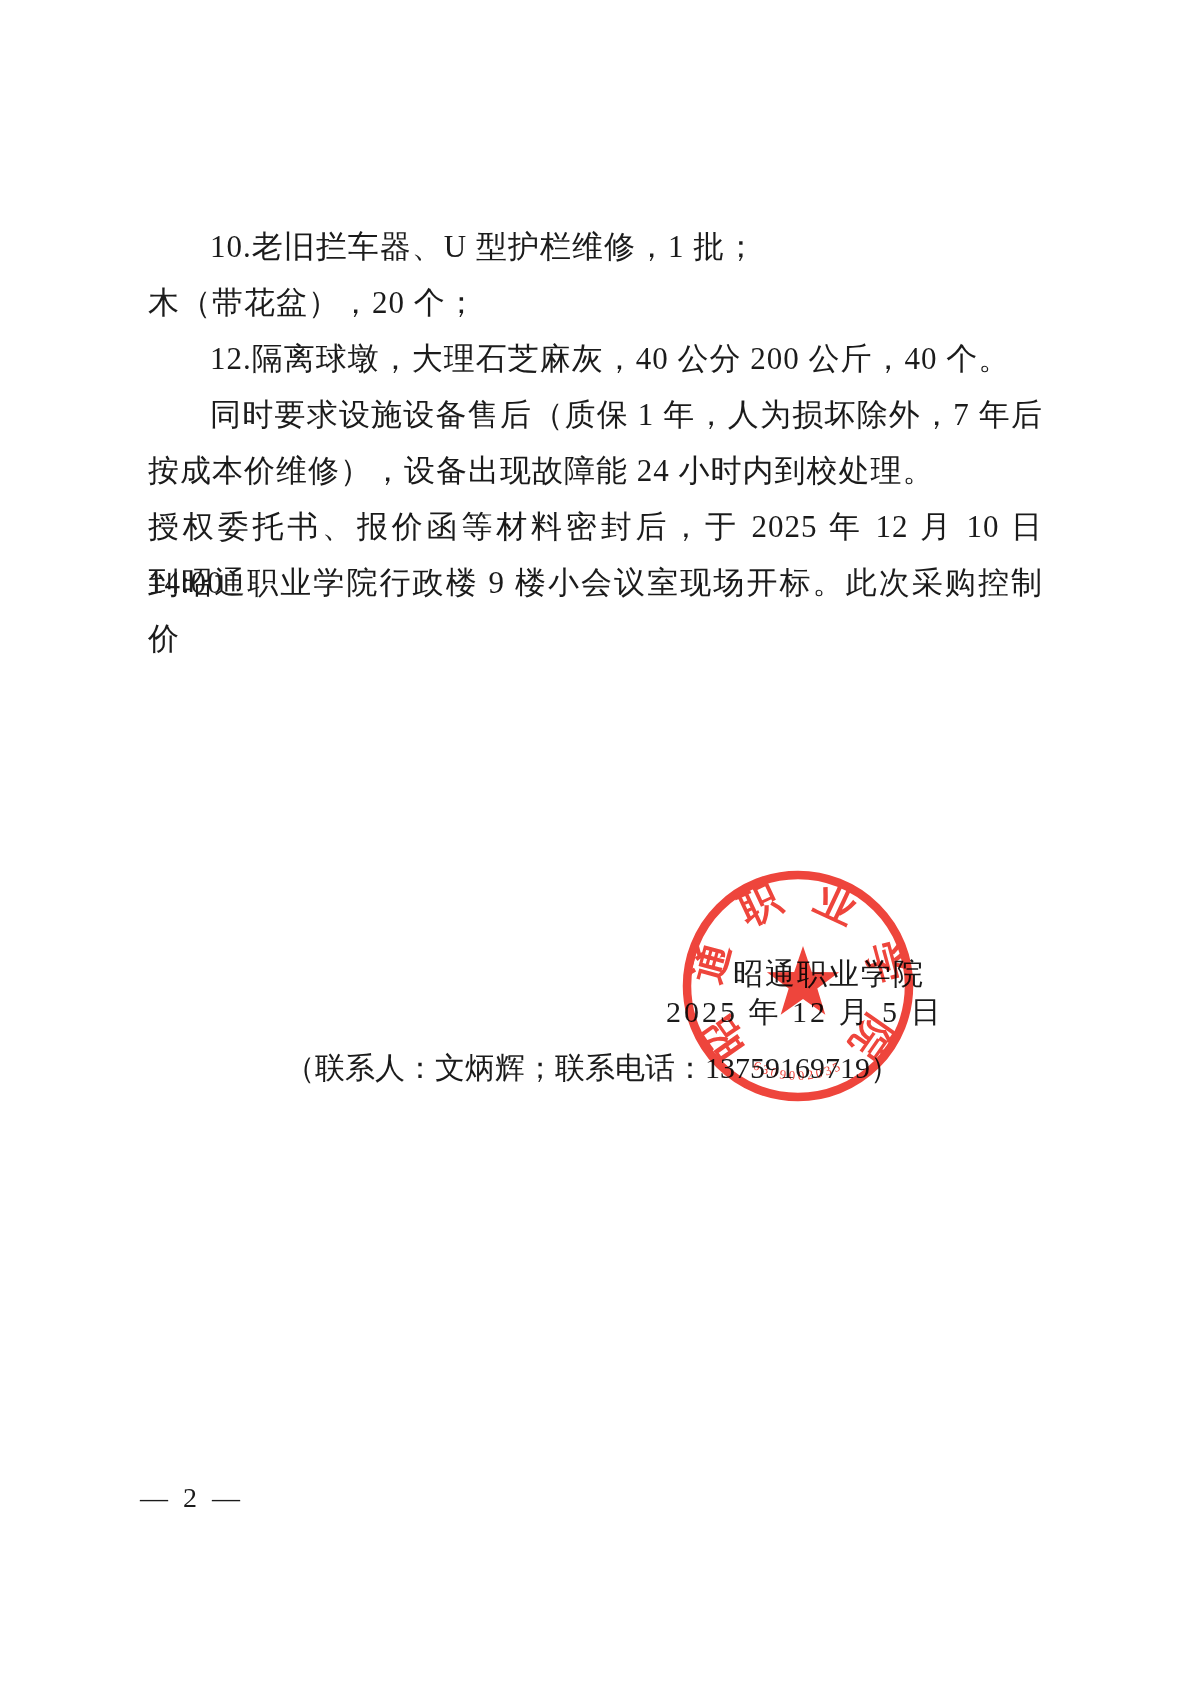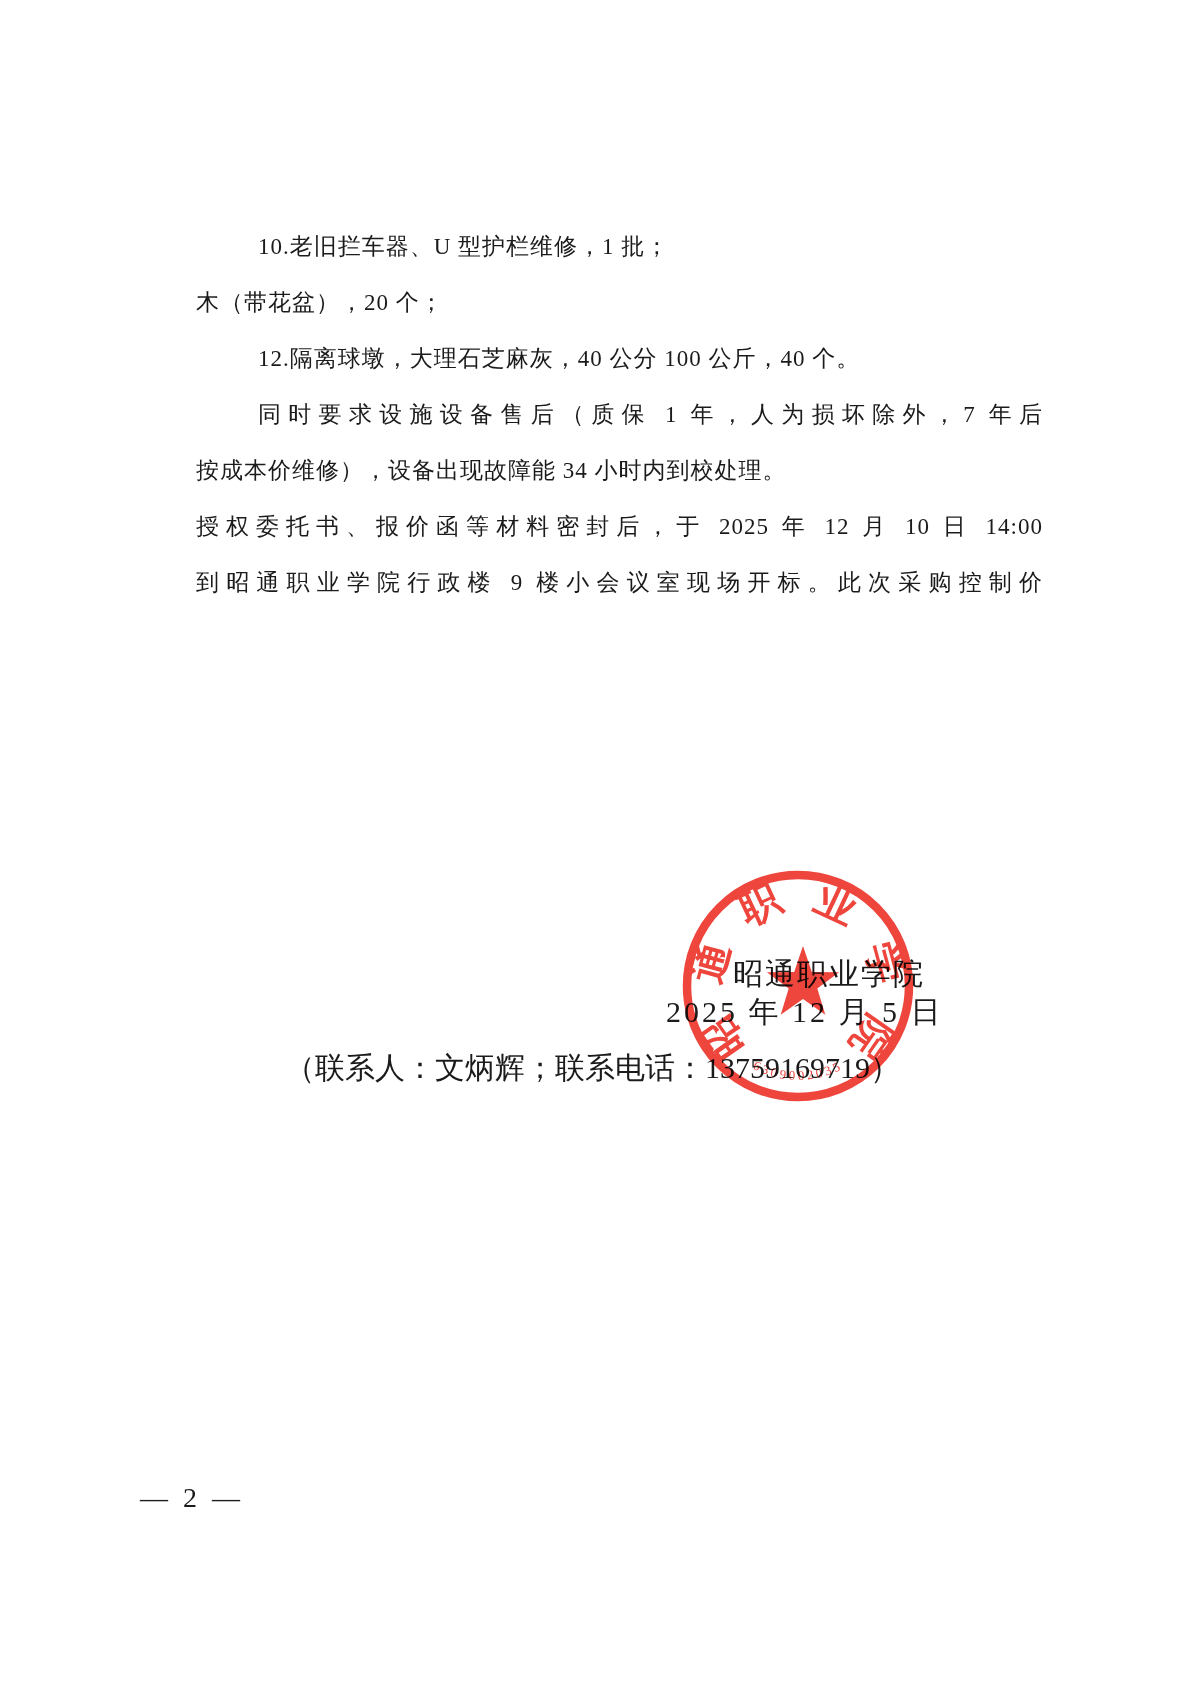--- a/index.html
+++ b/index.html
@@ -18,24 +18,23 @@
   }
   .content {
     position: absolute;
     left: 148px;
     top: 219px;
     width: 895px;
   }
   .line {
     height: 56px;
     line-height: 56px;
-    font-size: 23px;
+    font-size: 31px;
     letter-spacing: 1px;
     white-space: nowrap;
-    margin-left: 48px;
   }
   .line.fill {
     white-space: normal;
     text-align: justify;
     text-align-last: justify;
   }
   .line.ind {
     text-indent: 62px;
   }
   .sig {
@@ -73,23 +72,23 @@
   .seal .code-text { font-size: 13px; letter-spacing: 3px; font-weight: normal; }
 </style>
 </head>
 <body>
 
 <div class="page">
 
   <div class="content">
     <div class="line ind">10.老旧拦车器、U 型护栏维修，1 批；</div>
     <div class="line">木（带花盆），20 个；</div>
-    <div class="line ind">12.隔离球墩，大理石芝麻灰，40 公分 100 公斤，40 个。</div>
+    <div class="line ind">12.隔离球墩，大理石芝麻灰，40 公分 200 公斤，40 个。</div>
     <div class="line ind fill">同时要求设施设备售后（质保 1 年，人为损坏除外，7 年后</div>
-    <div class="line">按成本价维修），设备出现故障能 34 小时内到校处理。</div>
+    <div class="line">按成本价维修），设备出现故障能 24 小时内到校处理。</div>
     <div class="line fill">授权委托书、报价函等材料密封后，于 2025 年 12 月 10 日 14:00</div>
     <div class="line fill">到昭通职业学院行政楼 9 楼小会议室现场开标。此次采购控制价</div>
   </div>
 
   <div class="sig sig-org">昭通职业学院</div>
   <div class="sig sig-date">2025 年 12 月 5 日</div>
   <div class="sig sig-contact">（联系人：文炳辉；联系电话：13759169719）</div>
 
   <svg class="seal" viewBox="0 0 260 260" aria-hidden="true">
     <circle cx="130" cy="130" r="111" fill="none" stroke-width="8.5" stroke="#ee453c"></circle>

